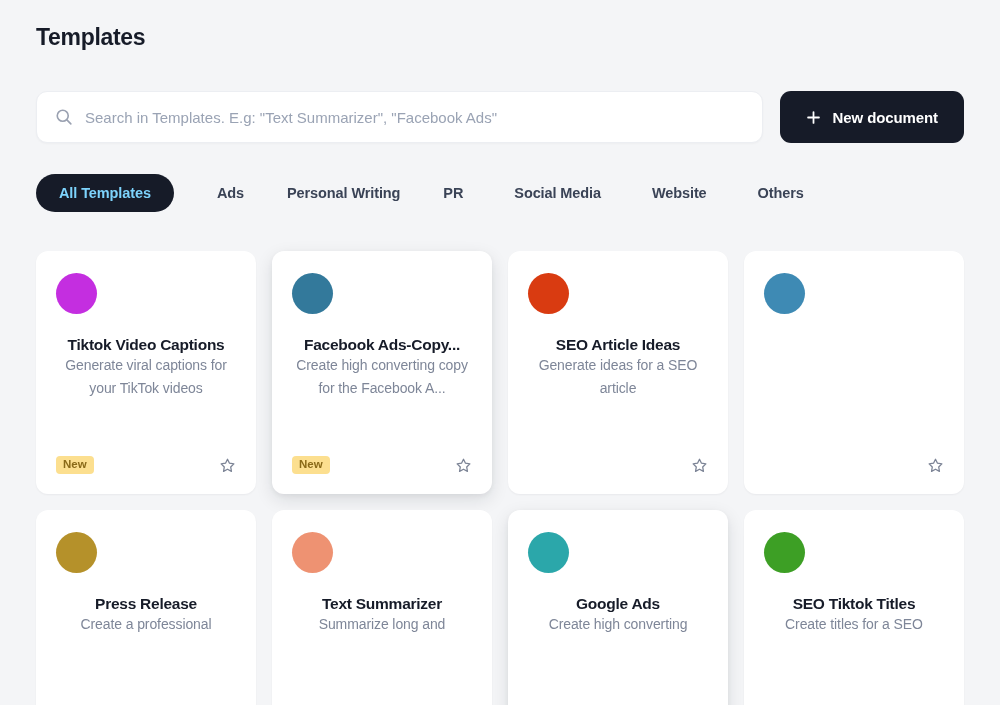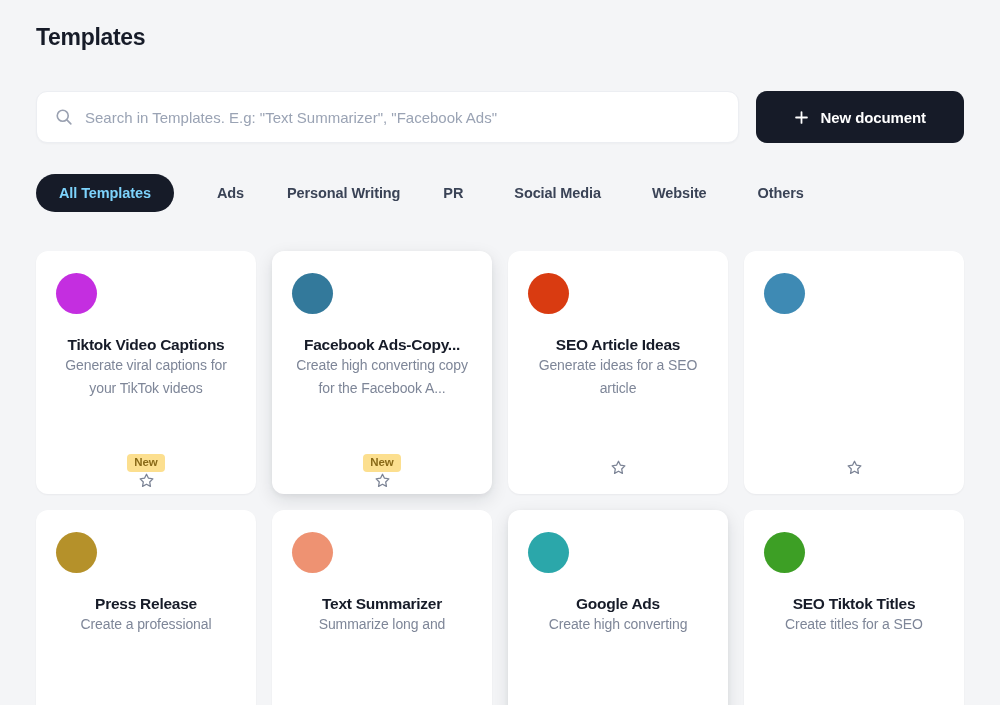--- a/index.html
+++ b/index.html
@@ -70,21 +70,21 @@
     font-family: "Liberation Sans", sans-serif;
     font-size: 15px;
     color: #2a3040;
     height: 100%;
   }
   .search-input::placeholder { color: #9aa3b4; }
 
   .new-doc-btn {
     flex: 0 0 auto;
     height: 52px;
-    padding: 0 38px;
+    padding: 0 26px;
     background: #161b28;
     color: #ffffff;
     border: 0;
     border-radius: 11px;
     display: flex;
     align-items: center;
     gap: 12px;
     font-family: "Liberation Sans", sans-serif;
     font-size: 15px;
     font-weight: bold;
@@ -175,21 +175,20 @@
     color: #7e8698;
     letter-spacing: -0.1px;
   }
 
   .card-footer {
     margin-top: auto;
     display: flex;
     align-items: center;
     justify-content: space-between;
     height: 22px;
-    flex-direction: column;
   }
 
   .badge-new {
     background: #fcdf8f;
     color: #8a6a18;
     font-size: 11.5px;
     font-weight: bold;
     border-radius: 4px;
     padding: 3px 7px;
     line-height: 1;

